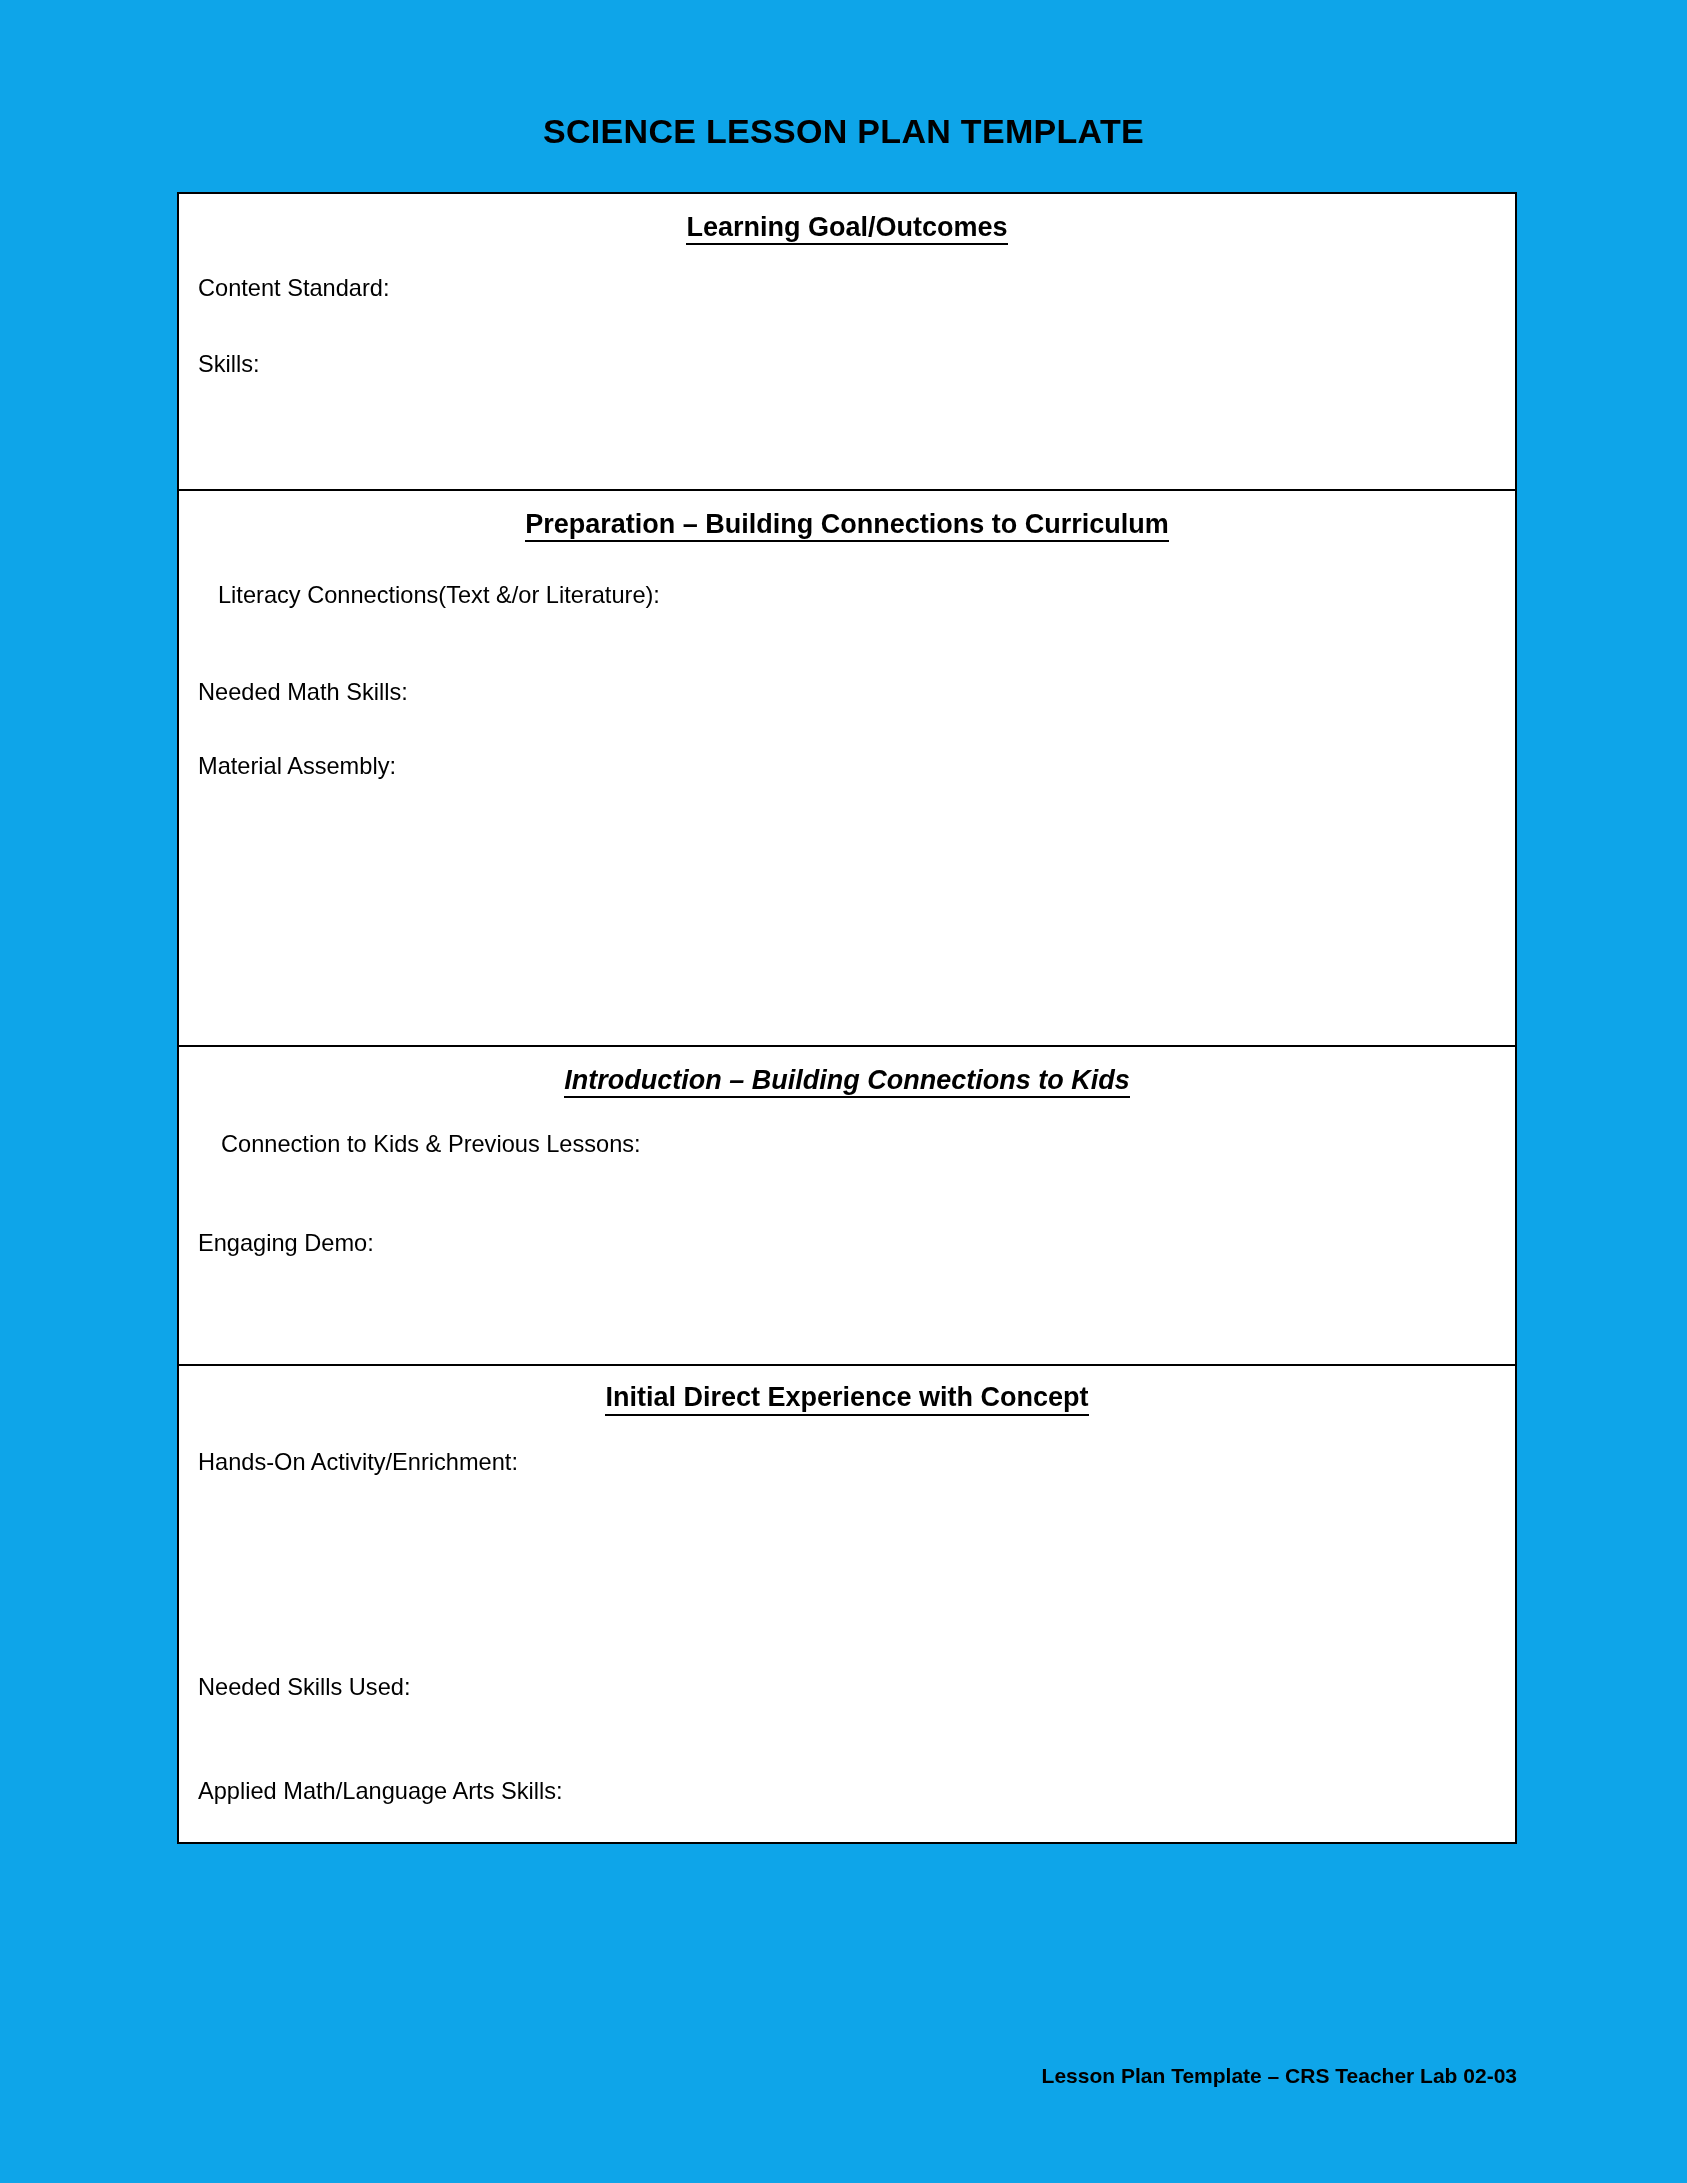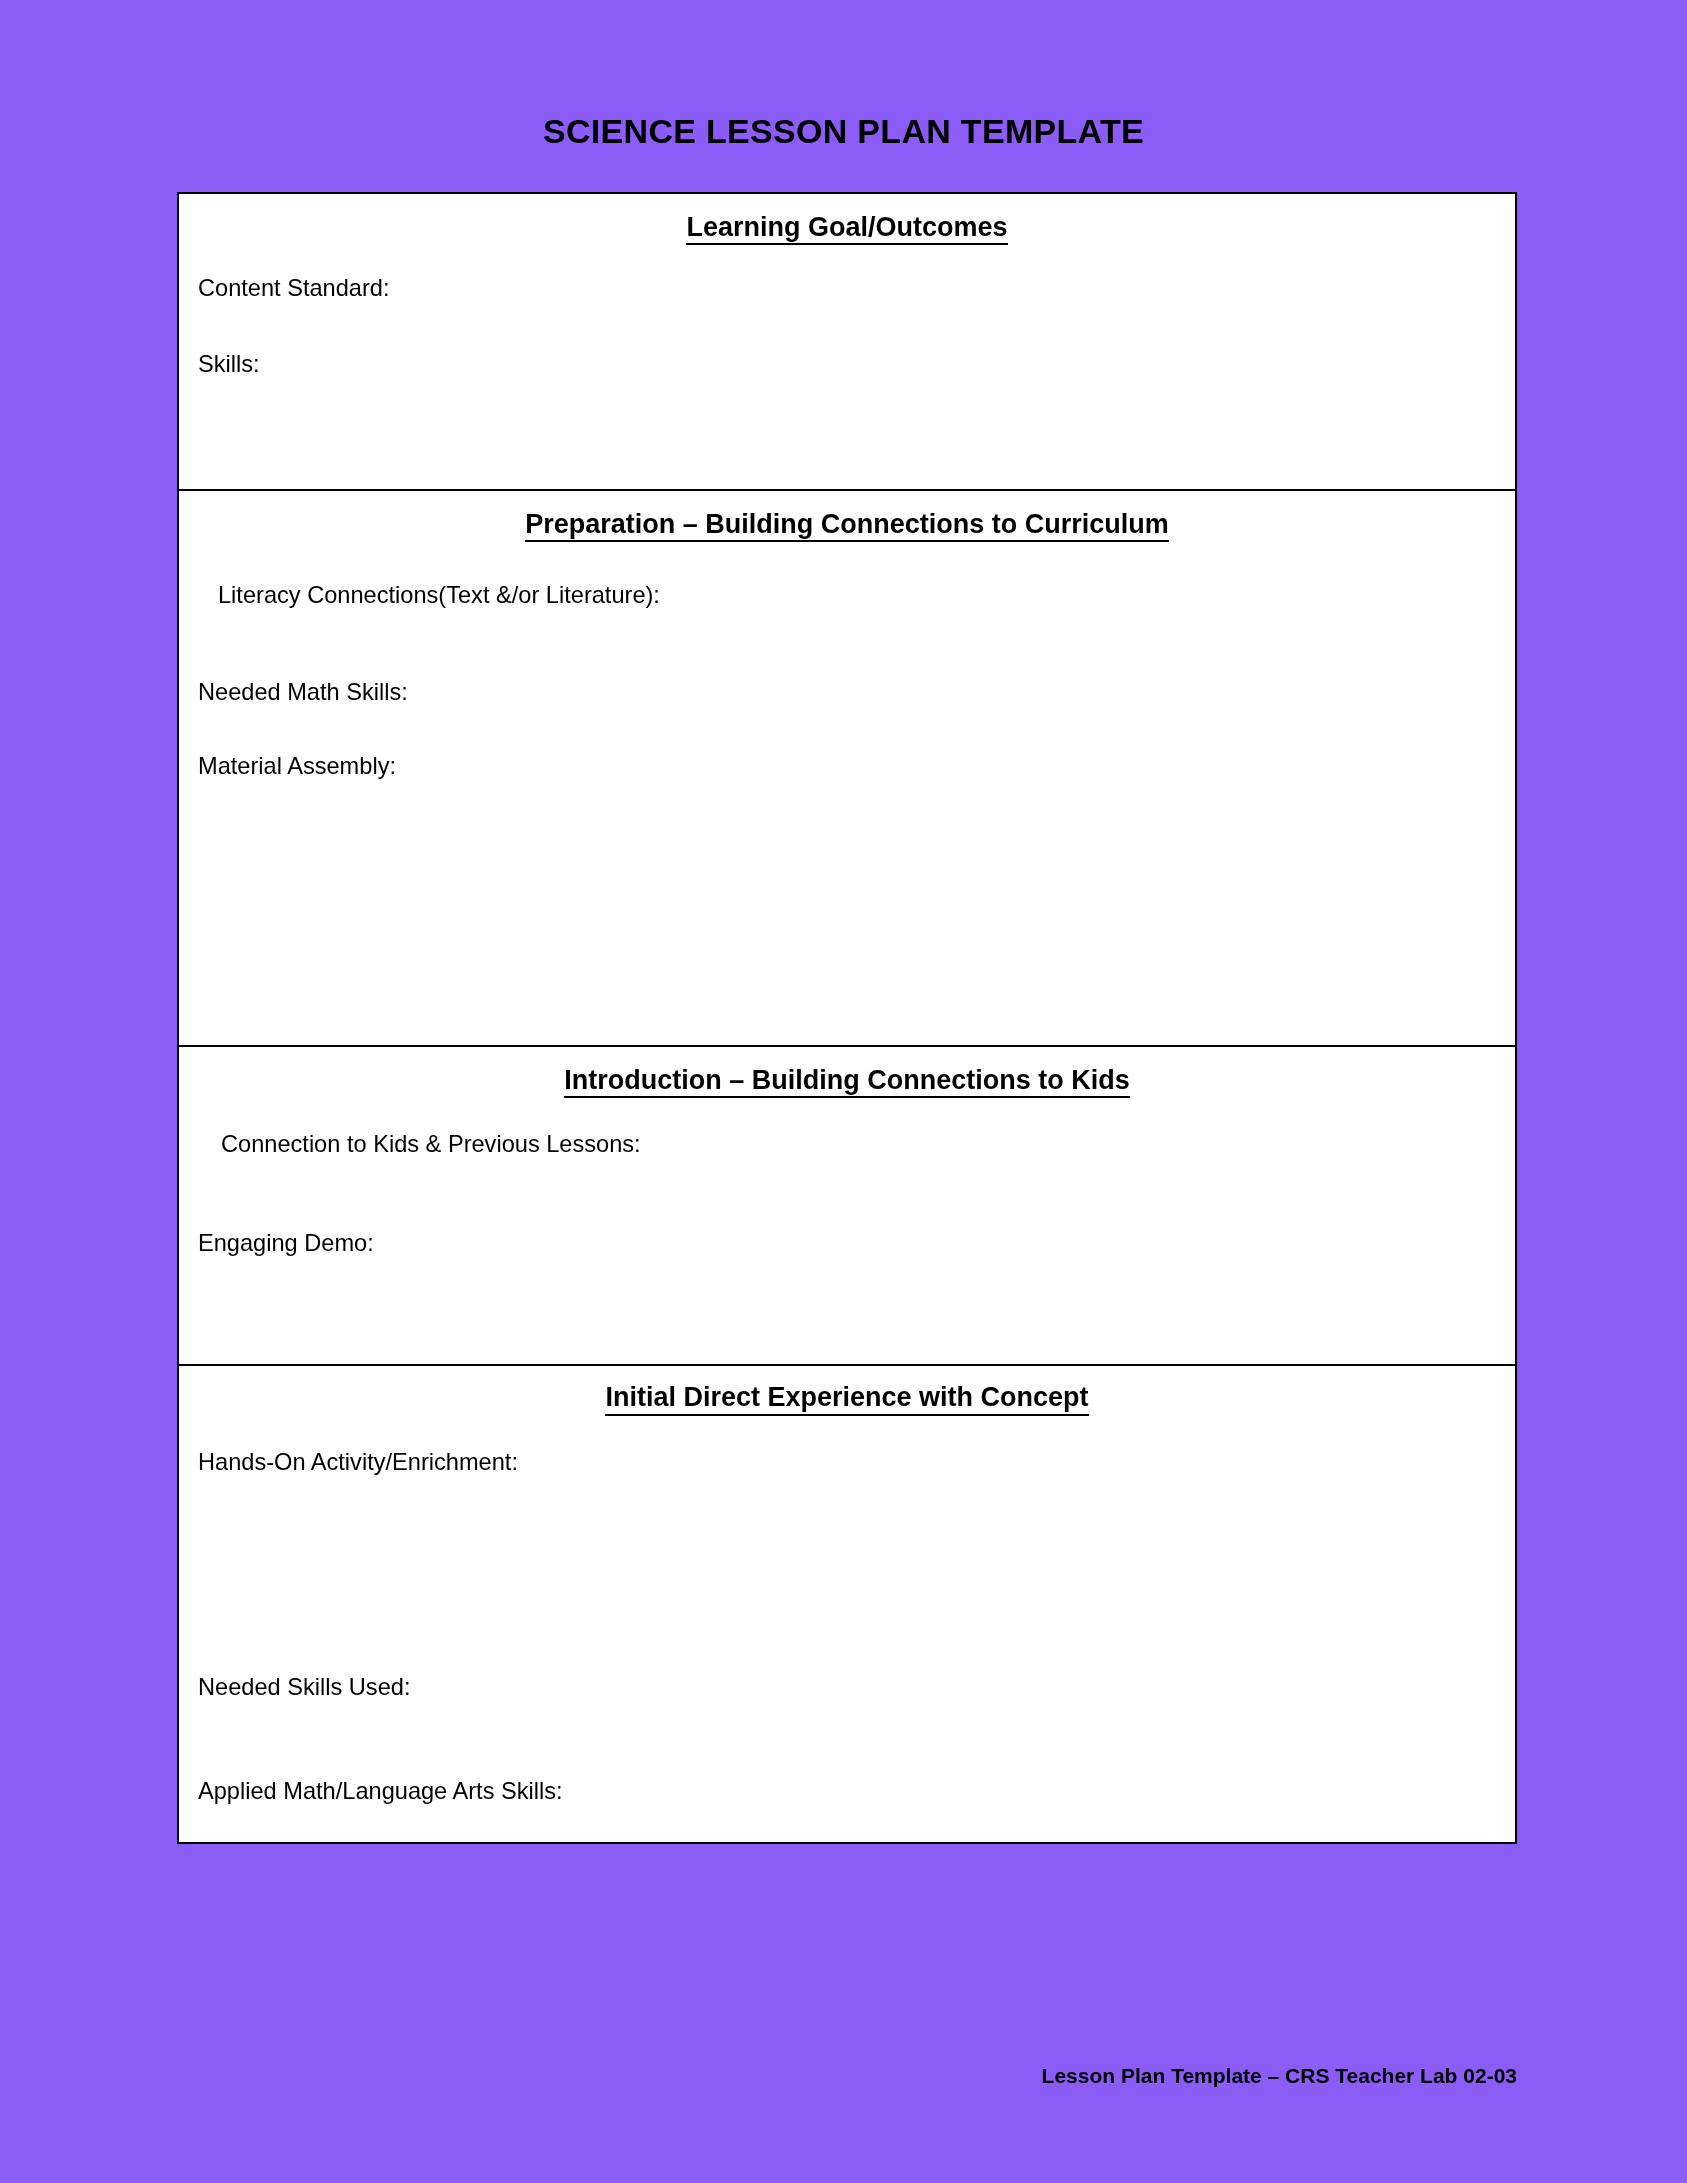--- a/index.html
+++ b/index.html
@@ -13,21 +13,21 @@
     font-family: "Liberation Sans", sans-serif;
     color: #000000;
     position: relative;
     overflow: hidden;
   }
 
   .page {
     position: relative;
     width: 1687px;
     height: 2184px;
-    background: #8b5cf6;
+    background: #0ea5e9;
   }
 
   
   .doc-title {
     position: absolute;
     left: 0;
     top: 112px;
     width: 1687px;
     text-align: center;
     font-size: 34px;
@@ -78,21 +78,21 @@
 
   
   #box-preparation     { top: 489px;  height: 615px; }
   #box-preparation     .section-heading { top: 17.5px; }
   #box-preparation     .lbl-0 { top: 90px; margin-left: 20px; }
   #box-preparation     .lbl-1 { top: 187px; }
   #box-preparation     .lbl-2 { top: 261px; }
 
   
   #box-introduction    { top: 1045px; height: 349px; }
-  #box-introduction    .section-heading { top: 17.5px; }
+  #box-introduction    .section-heading { top: 17.5px; font-style: italic; }
   #box-introduction    .lbl-0 { top: 83px; margin-left: 23px; }
   #box-introduction    .lbl-1 { top: 182px; }
 
   
   #box-initial-direct  { top: 1364px; height: 480px; }
   #box-initial-direct  .section-heading { top: 15.7px; }
   #box-initial-direct  .lbl-0 { top: 82px; }
   #box-initial-direct  .lbl-1 { top: 307px; }
   #box-initial-direct  .lbl-2 { top: 411px; }
 

